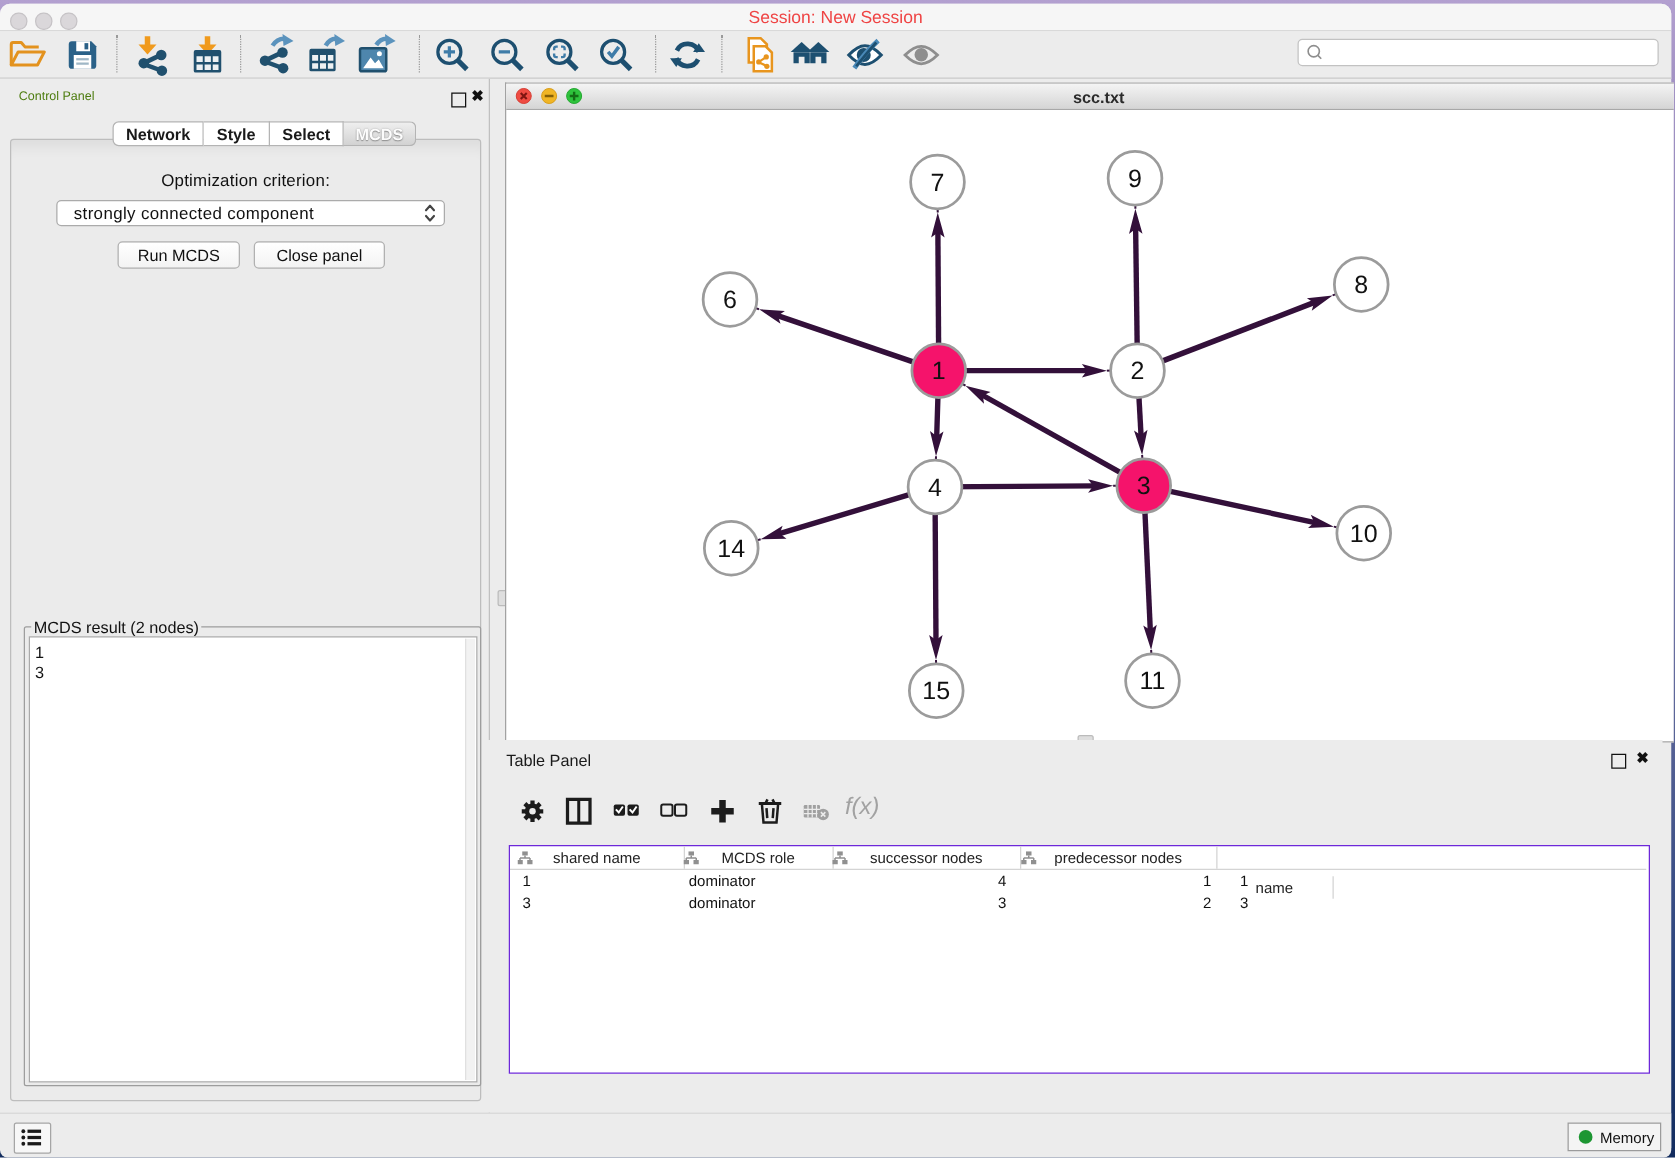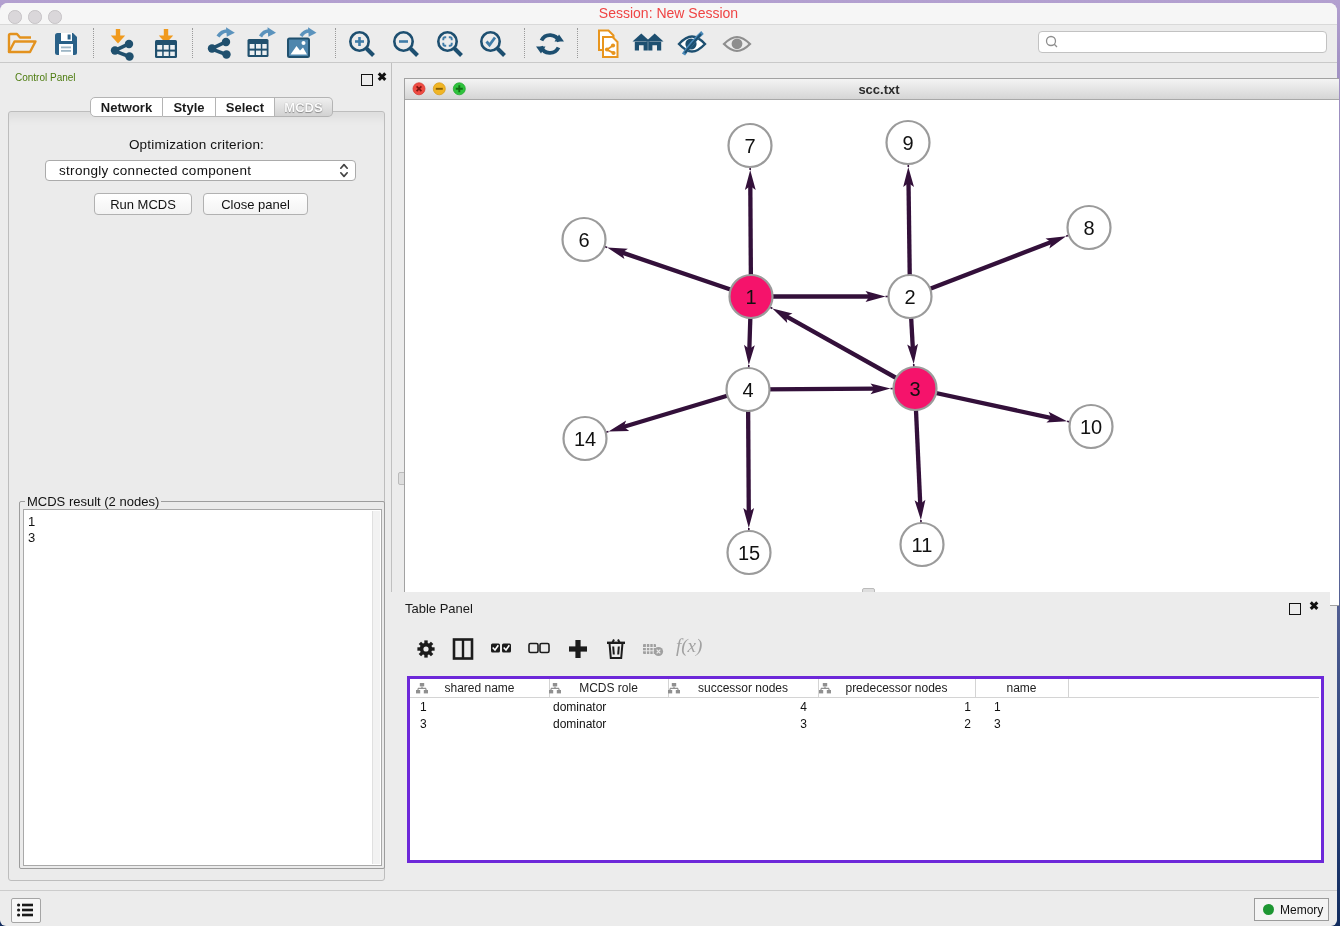--- a/index.html
+++ b/index.html
@@ -47,31 +47,31 @@
     border:1px solid #b1b1b1;border-radius:4px;font-size:13px;color:#111;
     display:flex;align-items:center;justify-content:center;}
   #fieldset{position:absolute;left:10px;top:389px;width:364px;height:366px;
     border:1px solid #9d9d9d;border-radius:2px;}
   #fs-legend{position:absolute;left:5px;top:-8px;background:#ebebeb;padding:0 2px;
     font-size:13px;color:#111;}
   #fs-white{position:absolute;left:3px;top:7px;width:357px;height:355px;
     background:#fff;border:1px solid #a9a9a9;font-size:13px;color:#111;}
   
   #netwin{left:404px;top:66px;width:934px;height:526px;border:1px solid #a2a2a2;
-    border-right:none;background:#fff;margin-top:12px;}
+    border-right:none;background:#fff;}
   #nettitle{position:absolute;left:0;top:0;width:100%;height:20px;
     background:linear-gradient(180deg,#f4f4f4 0%,#e3e3e3 55%,#d5d5d5 100%);
     border-bottom:1px solid #a8a8a8;}
   #nettitle span{position:absolute;left:0;top:3px;width:100%;text-align:center;
     font-size:13px;font-weight:bold;color:#2b2b2b;}
   
   #tpanel{left:390px;top:592px;width:940px;height:298px;background:#ececec;}
   #tp-title{position:absolute;left:15px;top:9px;font-size:13px;color:#1a1a1a;}
   #ttable{position:absolute;left:17px;top:84px;width:911px;height:181px;
-    background:#fff;border:3px solid #6d28d9;}
+    background:#fff;border:1px solid #6d28d9;}
   .hdr{position:absolute;top:0;height:18px;border-right:1px solid #d4d4d4;
     font-size:12px;color:#222;display:flex;align-items:center;justify-content:center;}
   .cell{position:absolute;font-size:12px;color:#111;}
   .btabs{position:absolute;display:flex;font-size:13px;}
   
   #statusbar{left:0;top:890px;width:1337px;height:33px;background:#ececec;
     border-top:1px solid #cccccc;border-radius:0 0 6px 6px;}
   #membtn{position:absolute;left:1254px;top:7px;width:73px;height:21px;
     background:#f4f4f4;border:1px solid #9b9b9b;font-size:12px;color:#111;
     display:flex;align-items:center;}
@@ -417,27 +417,27 @@
             <line x1="-10" y1="1.8" x2="3" y2="1.8"></line>
             <line x1="-6.6" y1="-5" x2="-6.6" y2="5"></line>
             <line x1="-3.2" y1="-5" x2="-3.2" y2="5"></line>
             <line x1="0.2" y1="-5" x2="0.2" y2="5"></line>
           </g>
           <circle cx="5.5" cy="2.5" r="4.6"></circle>
           <path d="M3.7 0.7 L7.3 4.3 M7.3 0.7 L3.7 4.3" stroke="#ececec" stroke-width="1.2"></path>
         </g>
     </g>
   </svg>
-  <div class="abs" style="left:286px;top:43px;width:40px;font-size:19px;font-style:italic;color:#a2a2a2;font-family:Liberation Serif, serif;">f(x)</div>
+  <div class="abs" style="left:286px;top:43px;width:40px;font-size:19px;font-style:italic;color:#a2a2a2;font-family:Liberation Sans, sans-serif;">f(x)</div>
   <div id="ttable">
     <div class="hdr" style="left:0;width:139px;">shared name</div>
     <div class="hdr" style="left:139px;width:119px;">MCDS role</div>
     <div class="hdr" style="left:258px;width:150px;">successor nodes</div>
     <div class="hdr" style="left:408px;width:157px;">predecessor nodes</div>
-    <div class="hdr" style="left:565px;width:93px;">name</div>
+    <div class="hdr" style="left:565px;width:93px;margin-top:24px;">name</div>
     <div class="abs" style="left:0;top:18px;width:909px;height:1px;background:#d4d4d4;"></div>
     <svg class="abs" style="left:6px;top:4px" width="560" height="11" viewBox="0 0 560 11">
       <g fill="#909090">
         <g id="s1">
             <rect x="3.8" y="0" width="4.4" height="3.4"></rect>
             <rect x="0" y="7" width="4.2" height="3.4"></rect>
             <rect x="7.8" y="7" width="4.2" height="3.4"></rect>
             <path d="M6 3.4 V5.4 M2 5.4 H10 M2 5.4 V7.2 M10 5.4 V7.2" stroke="#909090" stroke-width="1.2" fill="none"></path>
           </g>
         <use href="#s1" x="133"></use>

